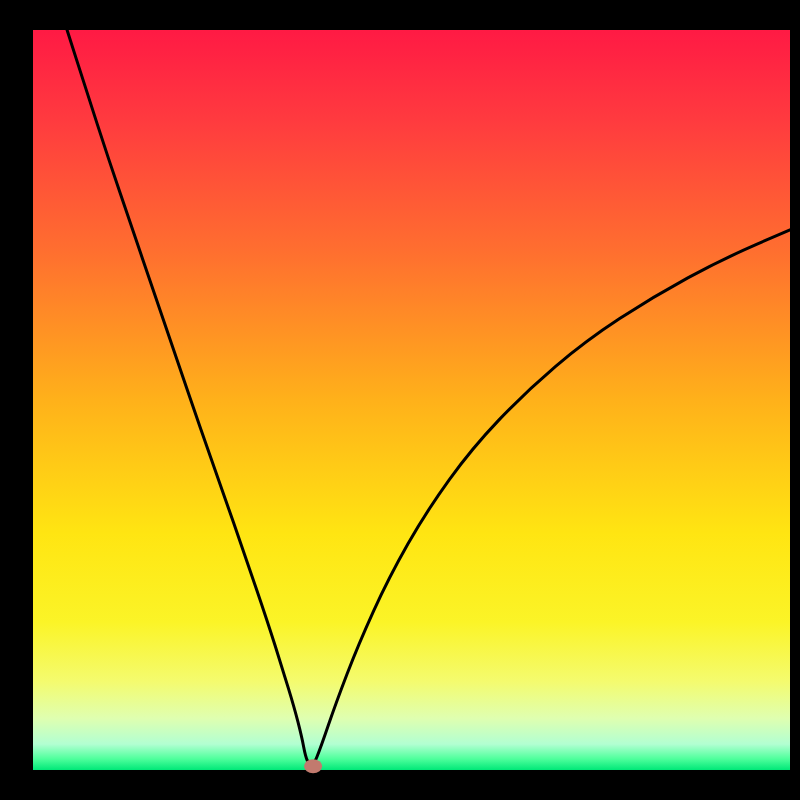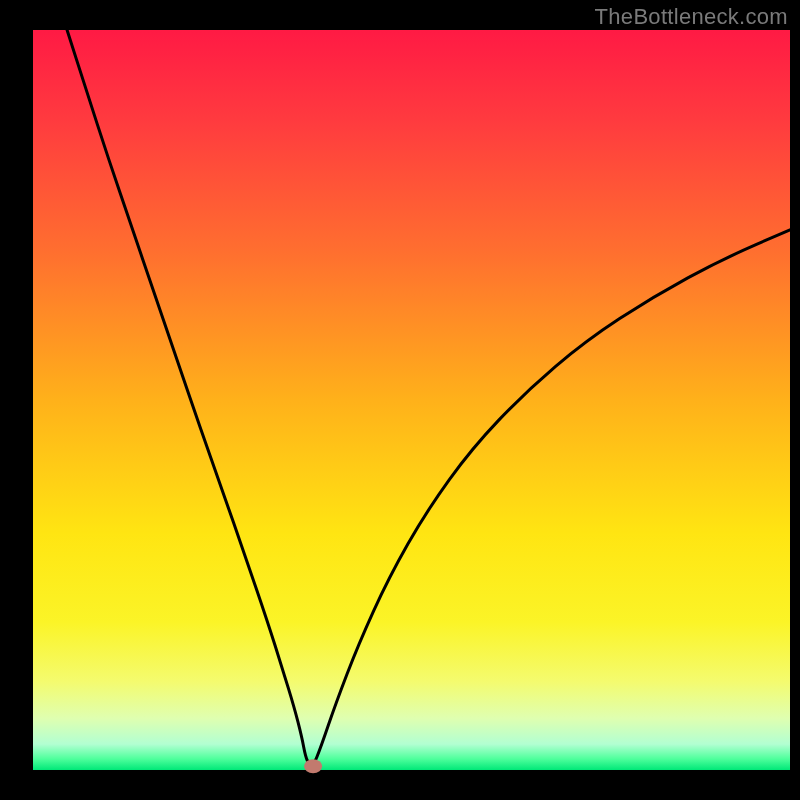--- a/index.html
+++ b/index.html
@@ -28,21 +28,20 @@
   svg {
     position: absolute;
     left: 0;
     top: 0;
   }
 </style>
 </head>
 <body>
 <div id="container">
 
-  <div id="watermark">TheBottleneck.com</div>
 
   <svg id="plot" width="800" height="800" viewBox="0 0 800 800">
     <defs>
       <linearGradient id="bg-grad" x1="0" y1="0" x2="0" y2="1">
 
       <stop offset="0%" stop-color="#ff1a44"></stop>
           <stop offset="12%" stop-color="#ff3a3f"></stop>
           <stop offset="30%" stop-color="#ff6f2f"></stop>
           <stop offset="50%" stop-color="#ffb11a"></stop>
           <stop offset="68%" stop-color="#ffe512"></stop>

